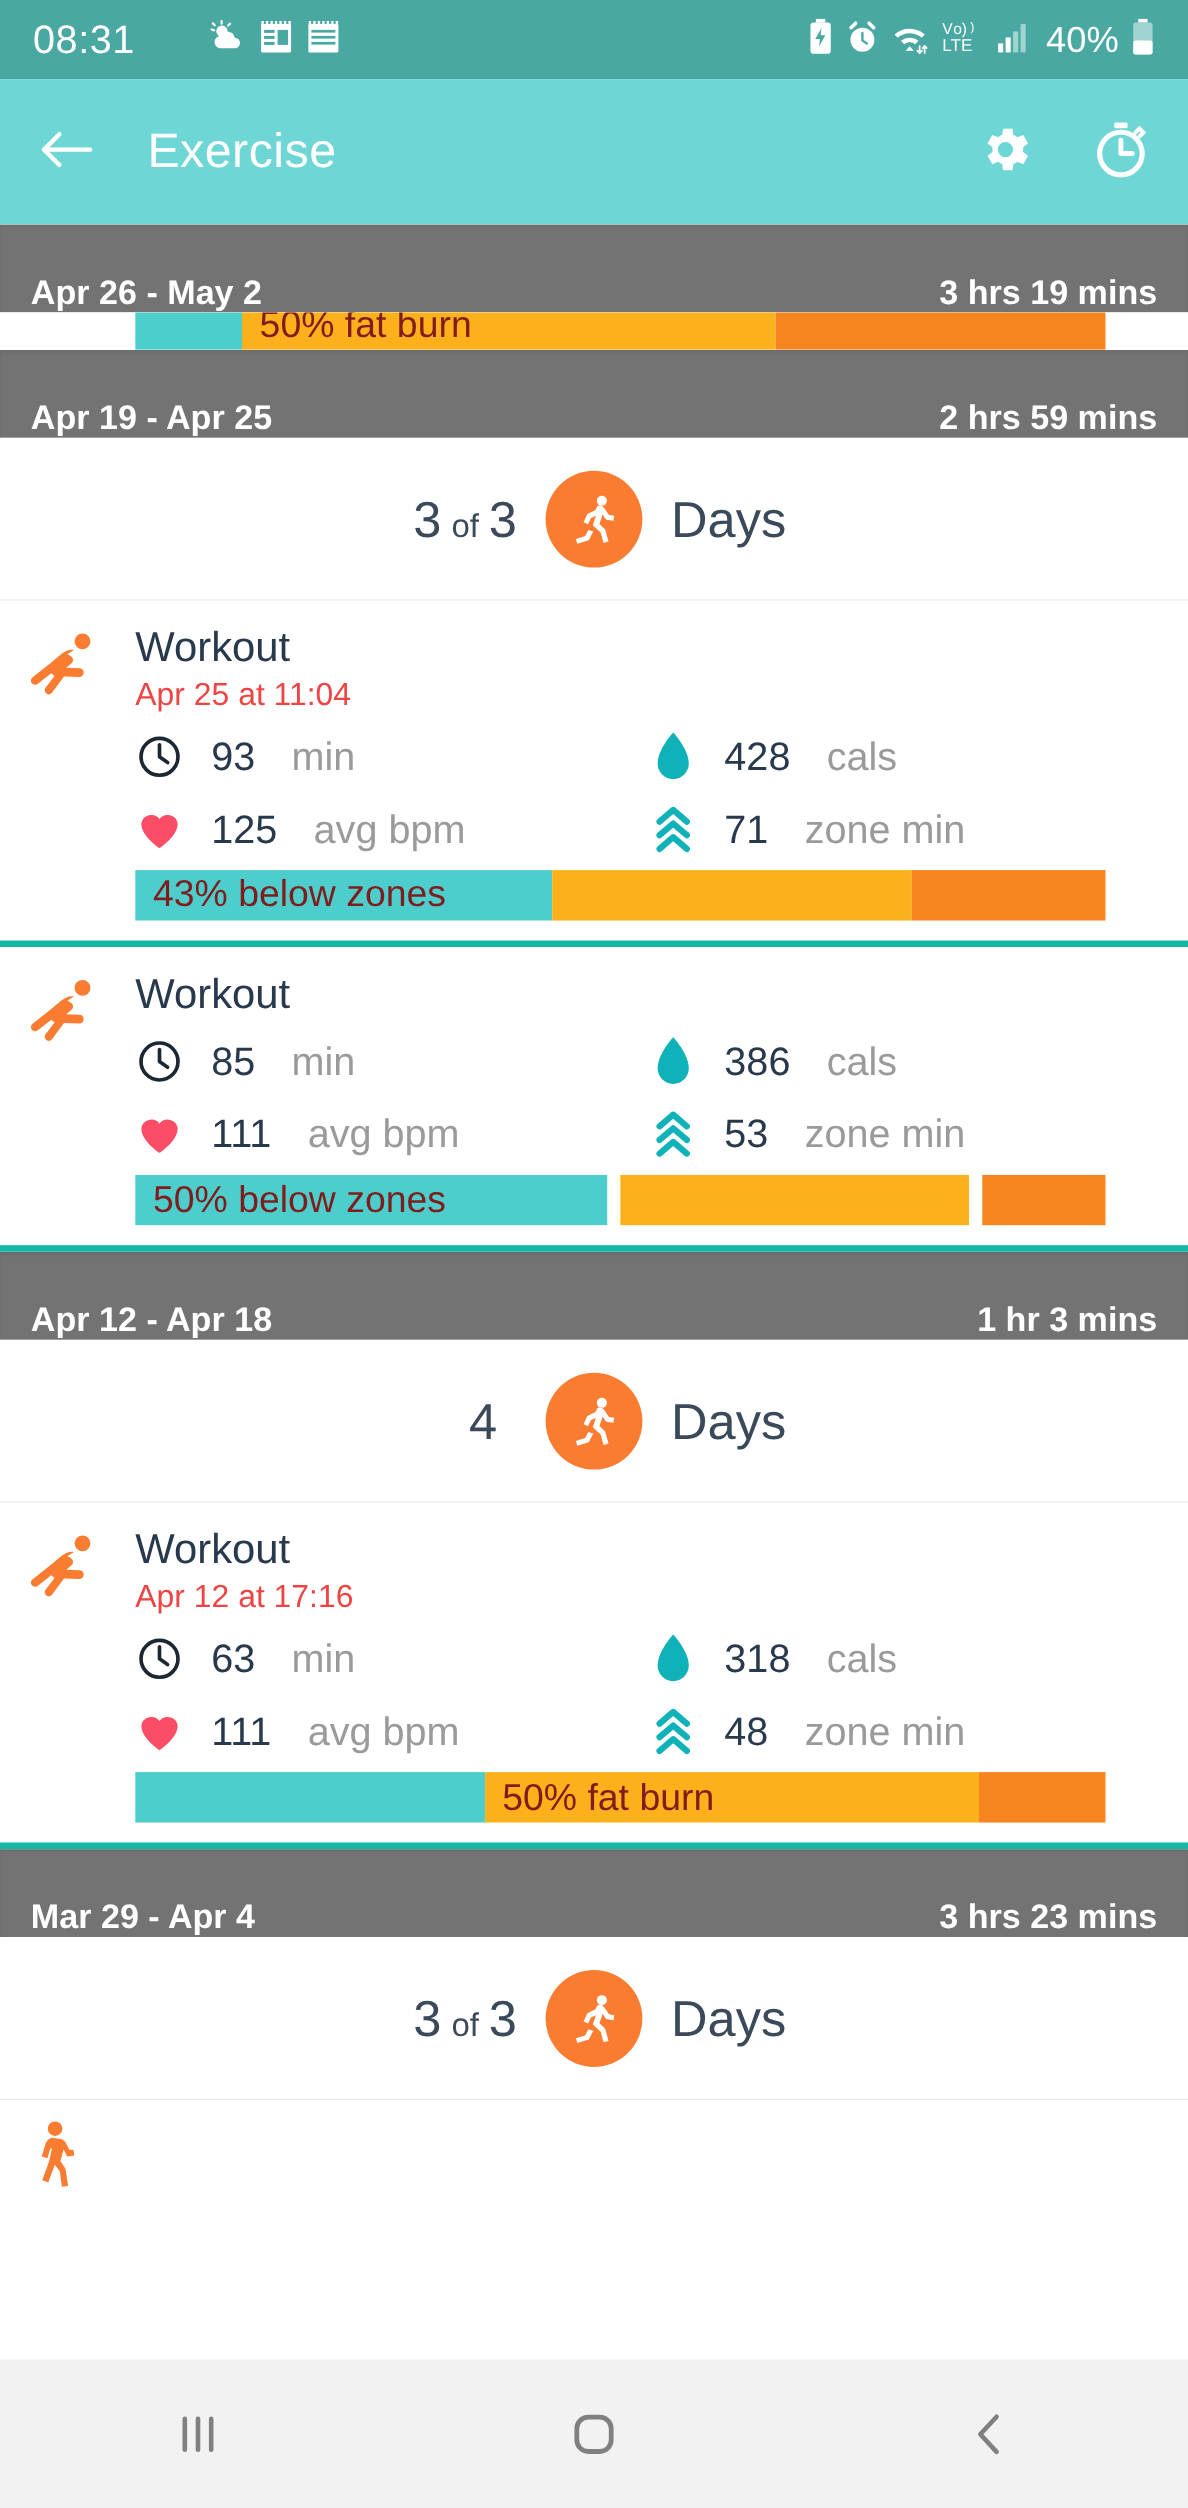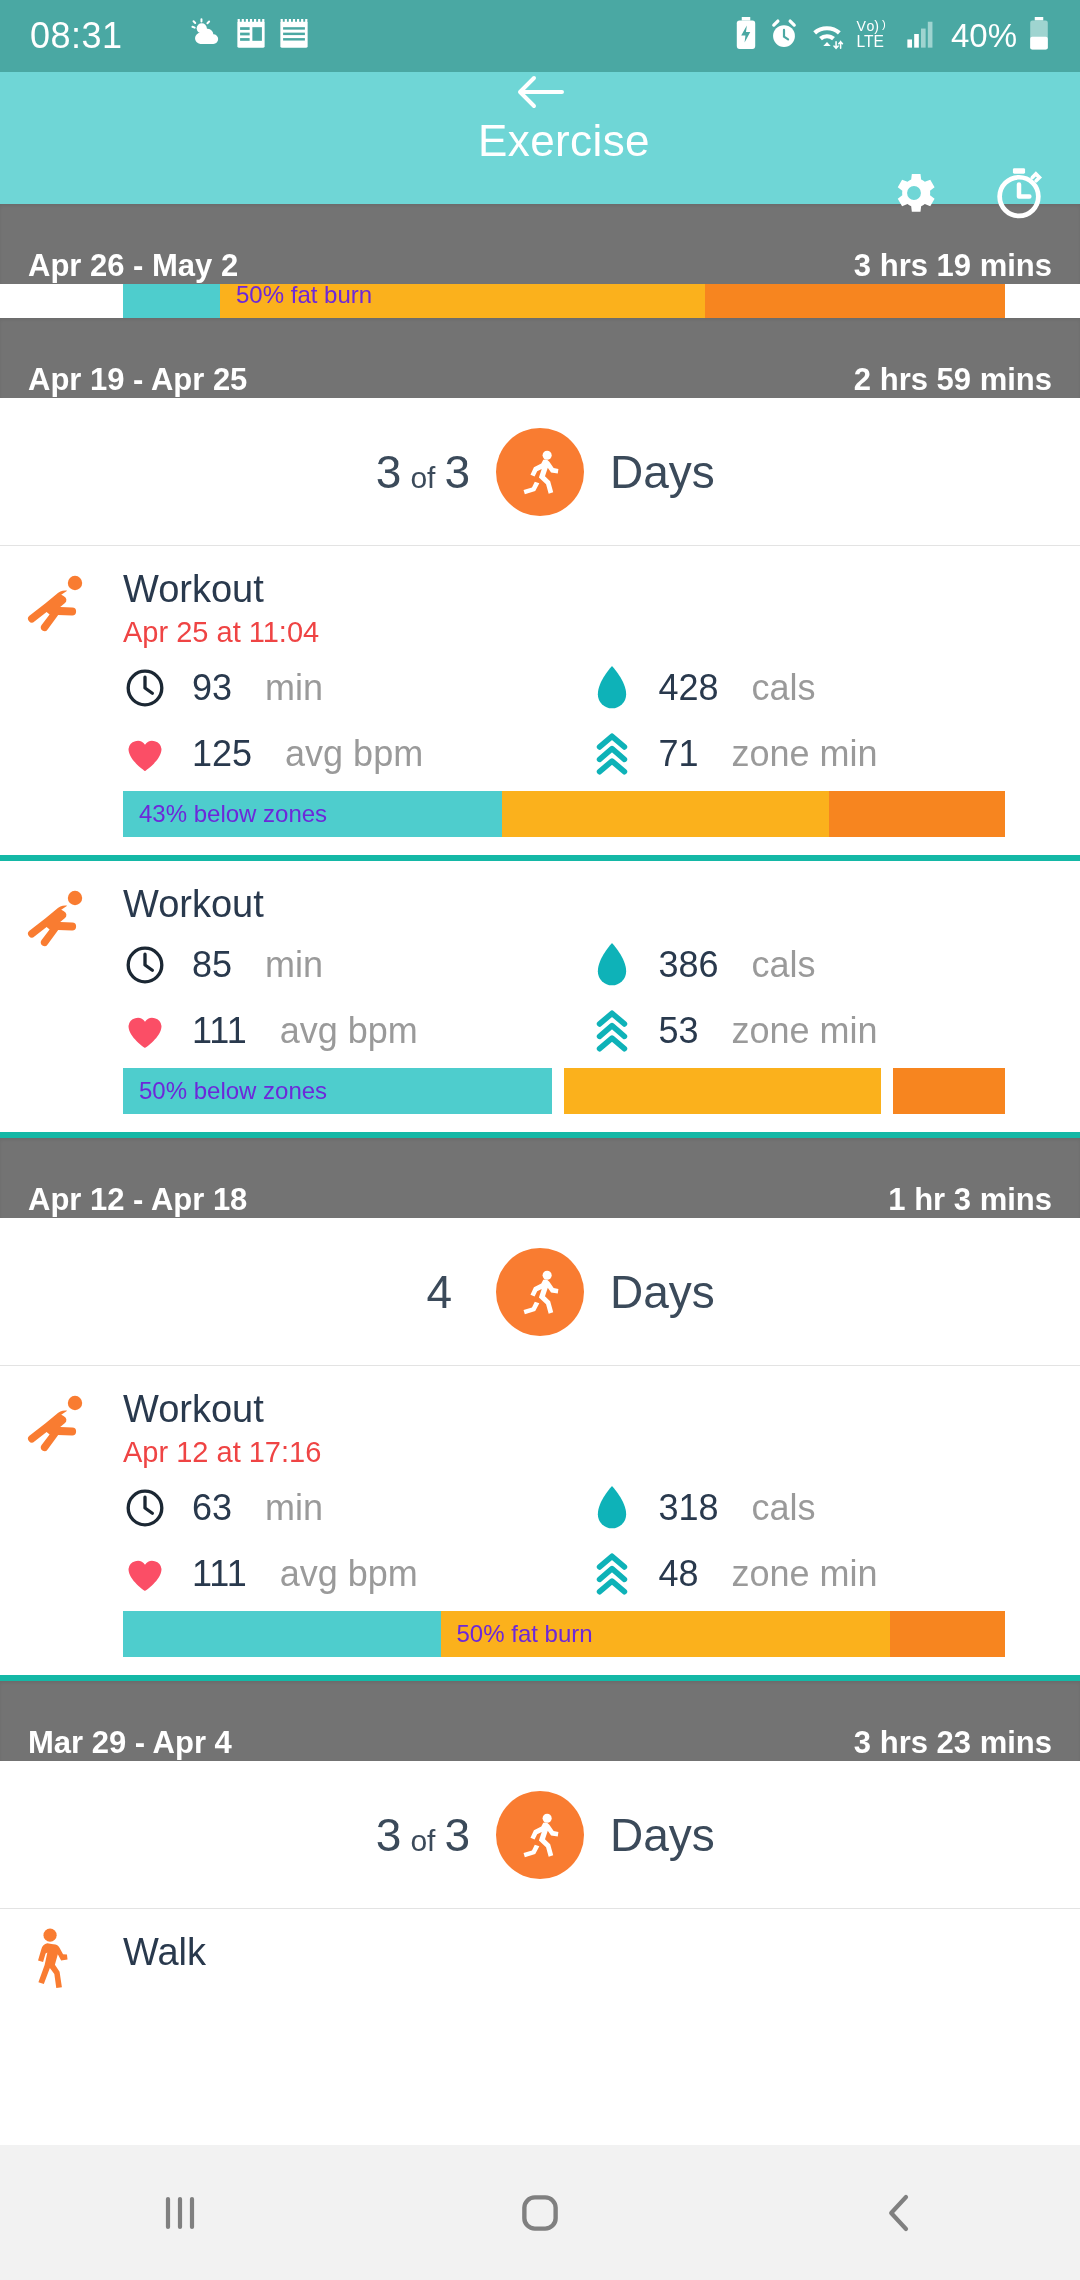--- a/index.html
+++ b/index.html
@@ -28,21 +28,20 @@
   .sb-battery-text { font-size: 33px; font-weight: 400; margin-left: 4px; }
   .sb-ico { display: block; }
 
   
   .appbar {
     height: 132px;
     background: #6fd6d6;
     display: flex; align-items: center;
     padding: 0 34px;
     color: #ffffff;
-    flex-direction: column;
   }
   .appbar-title {
     font-size: 44px; font-weight: 400;
     margin-left: 48px; letter-spacing: 0.4px;
   }
   .appbar-actions { margin-left: auto; display: flex; align-items: center; gap: 52px; }
 
   
   .week-header {
     height: 80px;
@@ -107,21 +106,21 @@
   .zonebar {
     display: flex; height: 46px; margin-top: 8px;
     margin-left: 0; width: 100%;
     overflow: hidden;
   }
   .zseg { height: 100%; display: flex; align-items: center; }
   .zseg.below { background: #4ecdcd; }
   .zseg.fat   { background: #fbb11c; }
   .zseg.cardio{ background: #f7851f; }
   .zseg-label {
-    color: #6d28d9; font-size: 24px; padding-left: 16px;
+    color: #7f1d1d; font-size: 34px; padding-left: 16px;
     white-space: nowrap; overflow: hidden;
   }
 
   
   .clipped-card {
     background: #ffffff;
     height: 34px;
     overflow: hidden;
     position: relative;
   }
@@ -509,23 +508,20 @@
       <div class="days-label">Days</div>
     </div>
 
     <div class="workout" style="padding-bottom:0;border-bottom:none;">
       <span class="wk-icon" style="top:18px;">
         <svg width="60" height="66" viewBox="0 0 30 34">
             <circle cx="14" cy="4.2" r="3.4" fill="#f97c31"></circle>
             <path d="M12.6 8.4c-1.6.3-2.7 1.5-3.1 3l-1.7 5.8 2.6.8 1.3-4.3.9-.5-1.4 6.4-3.2 8.8 2.8 1 3.1-8.3 2.3 3.1 1 7.2 2.9-.4-1.2-8-2.4-3.6 1.5-5.4 1.7 3.2 3.3-.4-.3-2.6-2-.1-1.9-3.6a3.6 3.6 0 00-3.2-1.6z" fill="#f97c31"></path>
           </svg>
       </span>
-      <div class="wk-body">
-        <div class="wk-title">Walk</div>
-      </div>
     </div>
 
   </div>
 
   <div class="navbar">
     <div class="nav-btn">
       <svg width="48" height="48" viewBox="0 0 24 24">
           <path d="M6 5v14M12 5v14M18 5v14" stroke="#808080" stroke-width="2.1" stroke-linecap="round"></path>
         </svg>
     </div>

